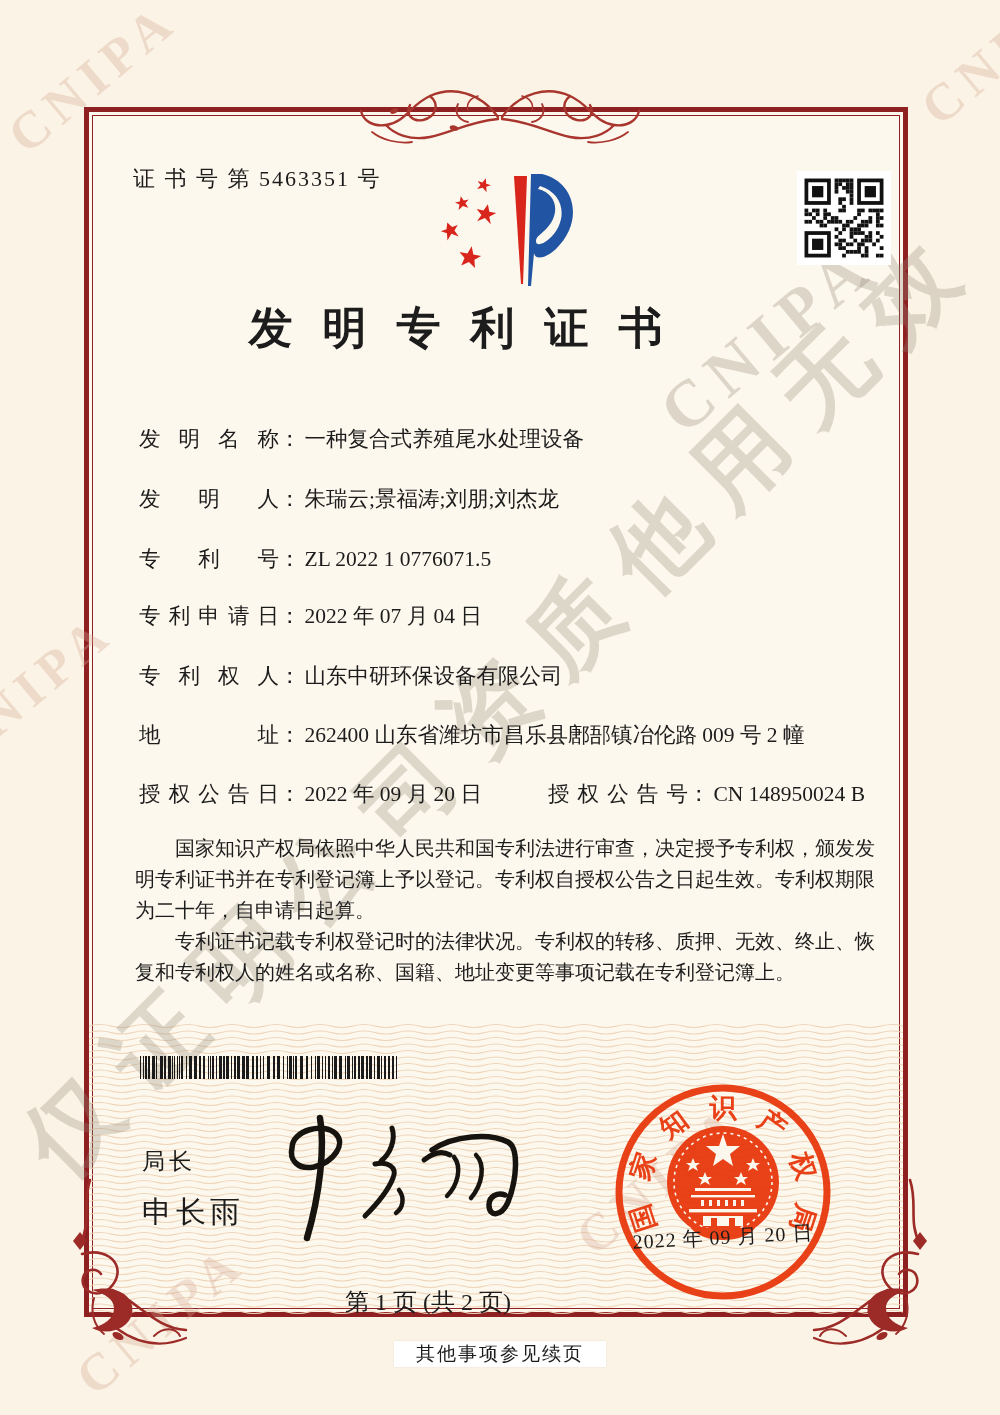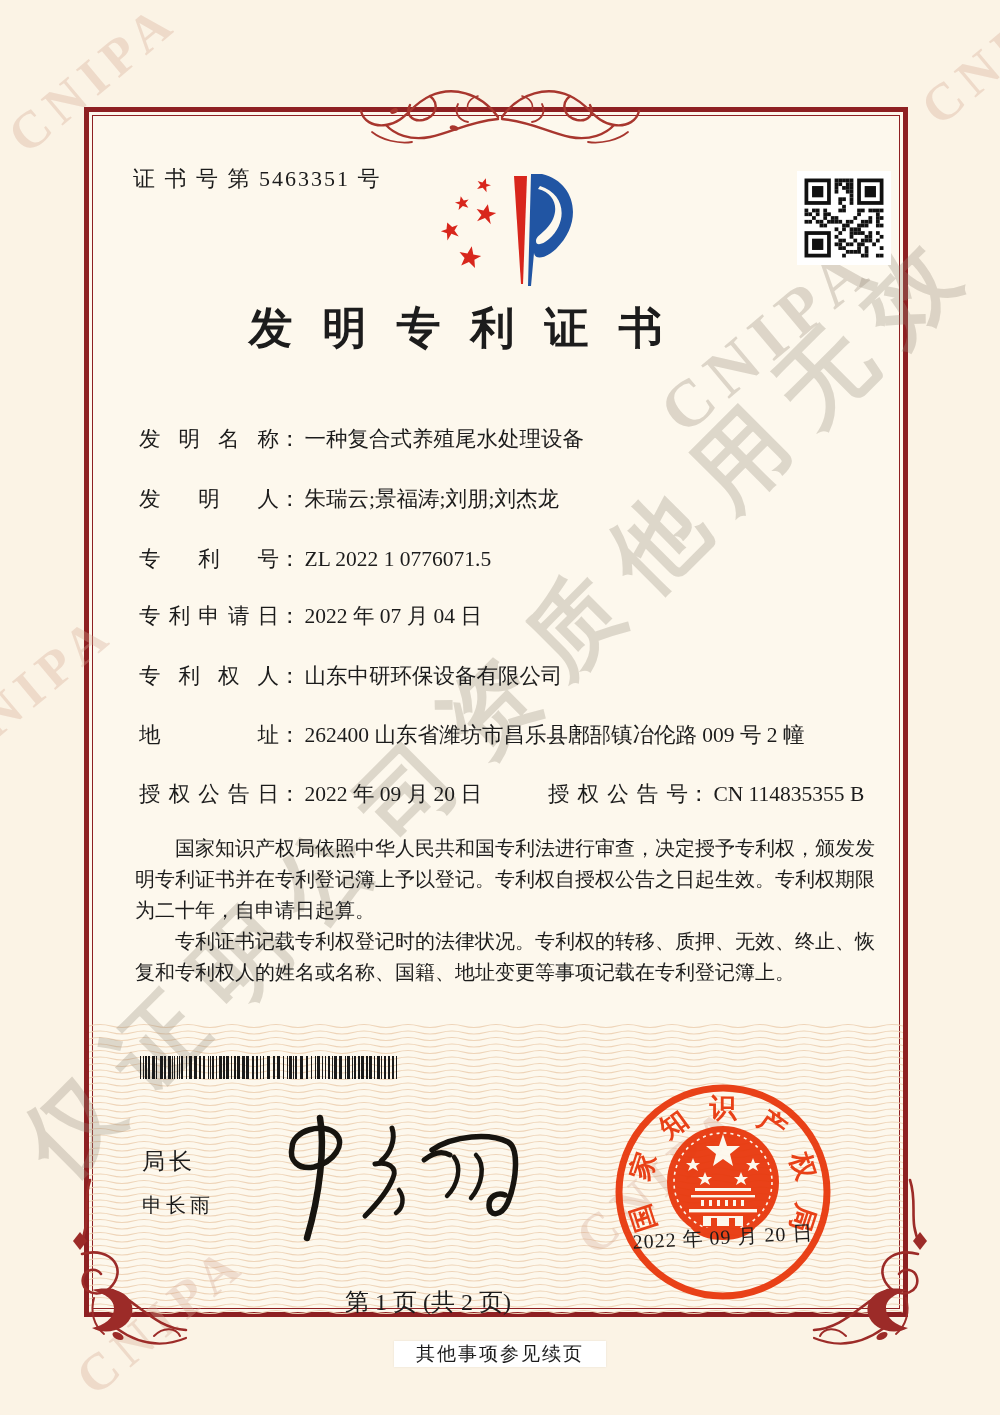--- a/index.html
+++ b/index.html
@@ -30,21 +30,21 @@
   .flabel{display:inline-block;width:140px;text-align:justify;text-align-last:justify;vertical-align:bottom;}
   .fcolon{display:inline-block;margin-right:4px;}
   .grant2{margin-left:66px;}
   
   .paras{position:absolute;left:135px;top:833px;width:740px;font-size:20px;
     line-height:31px;text-align:justify;z-index:5;}
   .paras p{margin:0;text-indent:2em;}
   
   .barcode{position:absolute;left:140px;top:1056px;width:262px;height:23px;z-index:5;}
   .sign-title{position:absolute;left:142px;top:1146px;font-size:23px;letter-spacing:4px;z-index:5;}
-  .sign-name{position:absolute;left:142px;top:1192px;font-size:20px;letter-spacing:4px;z-index:5;}
+  .sign-name{position:absolute;left:142px;top:1192px;font-size:30px;letter-spacing:4px;z-index:5;}
   .signature{position:absolute;left:262px;top:1112px;z-index:5;}
   .seal{position:absolute;left:613px;top:1082px;width:220px;height:220px;z-index:6;opacity:.95;}
   .seal svg{position:absolute;left:0;top:0;}
   .seal-chars{position:absolute;left:0;top:0;width:220px;height:220px;}
   .seal-chars span{position:absolute;left:50%;top:50%;width:30px;height:30px;margin:-15px 0 0 -15px;
     text-align:center;font-size:27px;font-weight:bold;color:#e8380d;line-height:30px;}
   .seal-date{position:absolute;left:6px;top:142px;width:208px;text-align:center;
     font-size:20px;color:#111;transform:rotate(-3deg);letter-spacing:1px;z-index:7;}
   .page-num{position:absolute;left:84px;width:688px;top:1286px;text-align:center;font-size:24px;z-index:5;}
   .note-box{position:absolute;left:50%;top:1341px;transform:translateX(-50%);
@@ -320,21 +320,21 @@
   <div class="frow" style="top:601px">
     <span class="flabel">专利申请日</span><span class="fcolon">：</span><span>2022 年 07 月 04 日</span>
   </div>
   <div class="frow" style="top:661px">
     <span class="flabel">专利权人</span><span class="fcolon">：</span><span>山东中研环保设备有限公司</span>
   </div>
   <div class="frow" style="top:720px">
     <span class="flabel">地址</span><span class="fcolon">：</span><span>262400  山东省潍坊市昌乐县鄌郚镇冶伦路 009 号 2 幢</span>
   </div>
   <div class="frow" style="top:779px">
-    <span class="flabel">授权公告日</span><span class="fcolon">：</span><span>2022 年 09 月 20 日</span><span class="flabel grant2">授权公告号</span><span class="fcolon">：</span><span>CN 114835355 B</span>
+    <span class="flabel">授权公告日</span><span class="fcolon">：</span><span>2022 年 09 月 20 日</span><span class="flabel grant2">授权公告号</span><span class="fcolon">：</span><span>CN 148950024 B</span>
   </div>
 
   <div class="paras">
     <p>国家知识产权局依照中华人民共和国专利法进行审查，决定授予专利权，颁发发明专利证书并在专利登记簿上予以登记。专利权自授权公告之日起生效。专利权期限为二十年，自申请日起算。</p>
     <p>专利证书记载专利权登记时的法律状况。专利权的转移、质押、无效、终止、恢复和专利权人的姓名或名称、国籍、地址变更等事项记载在专利登记簿上。</p>
   </div>
 
   <svg class="barcode" id="barcode">
       <rect x="0" y="0" width="1" height="23" fill="#1a1a1a"></rect>
       <rect x="3" y="0" width="1" height="23" fill="#1a1a1a"></rect>

